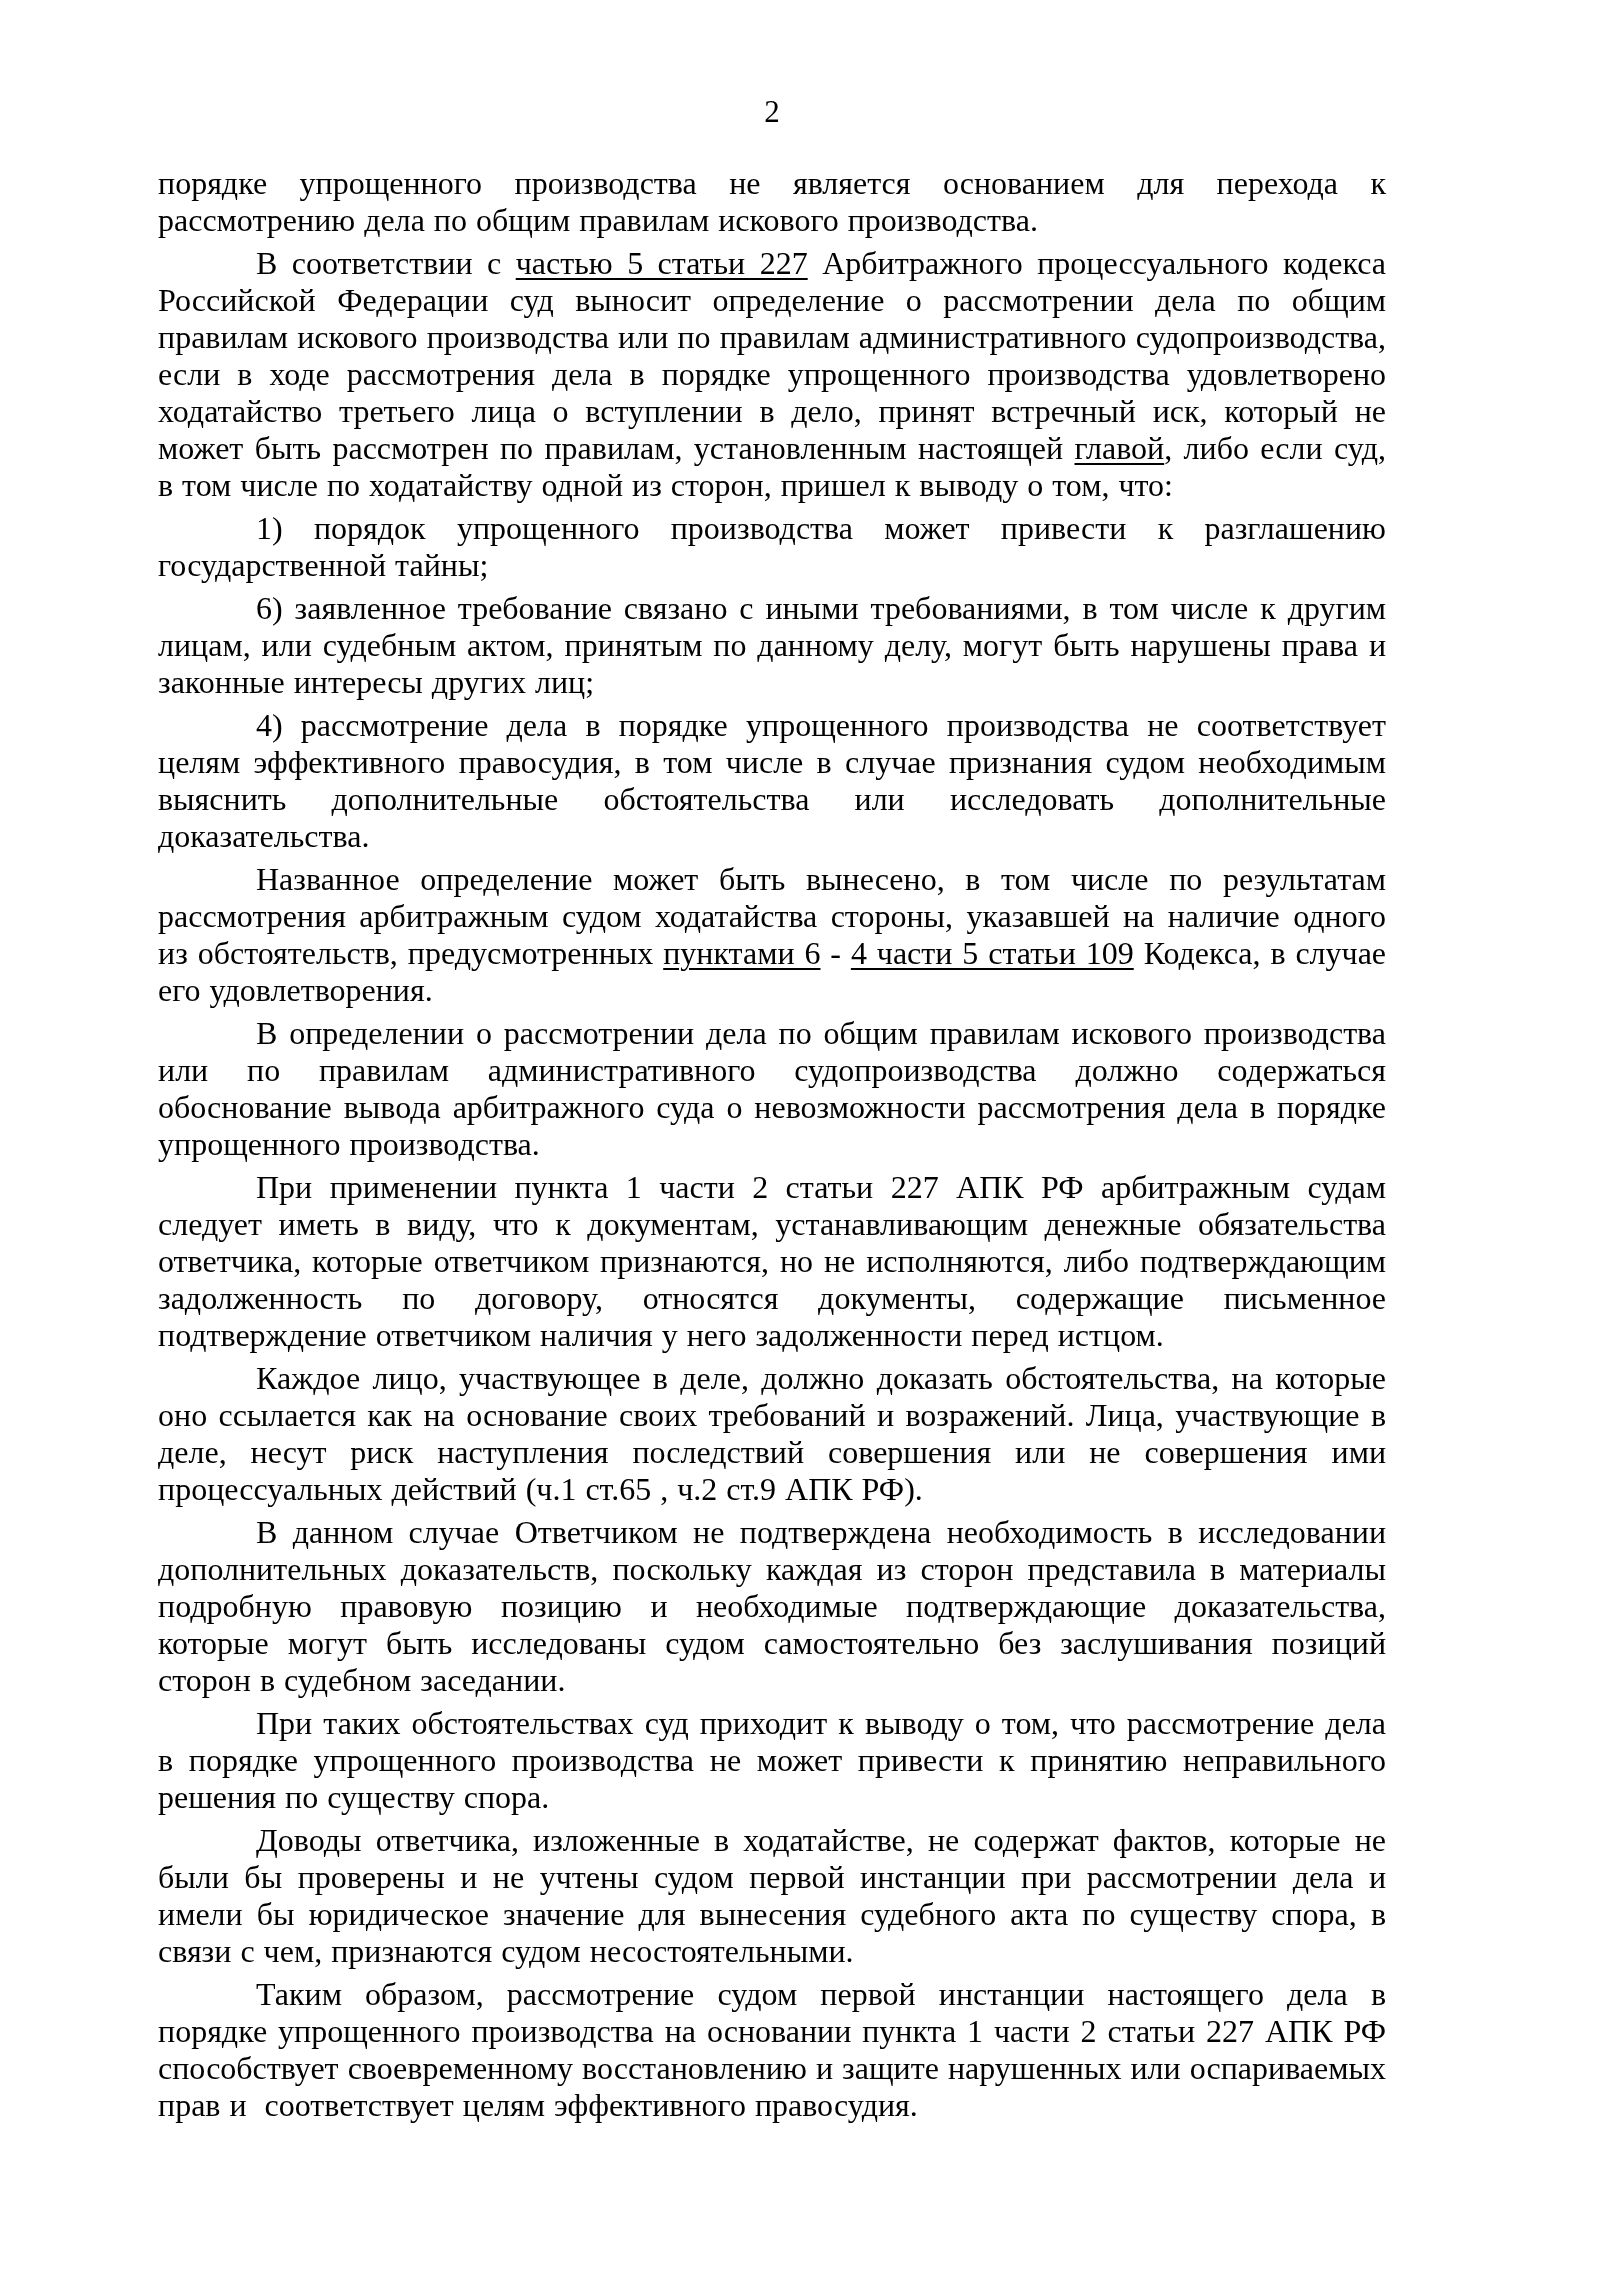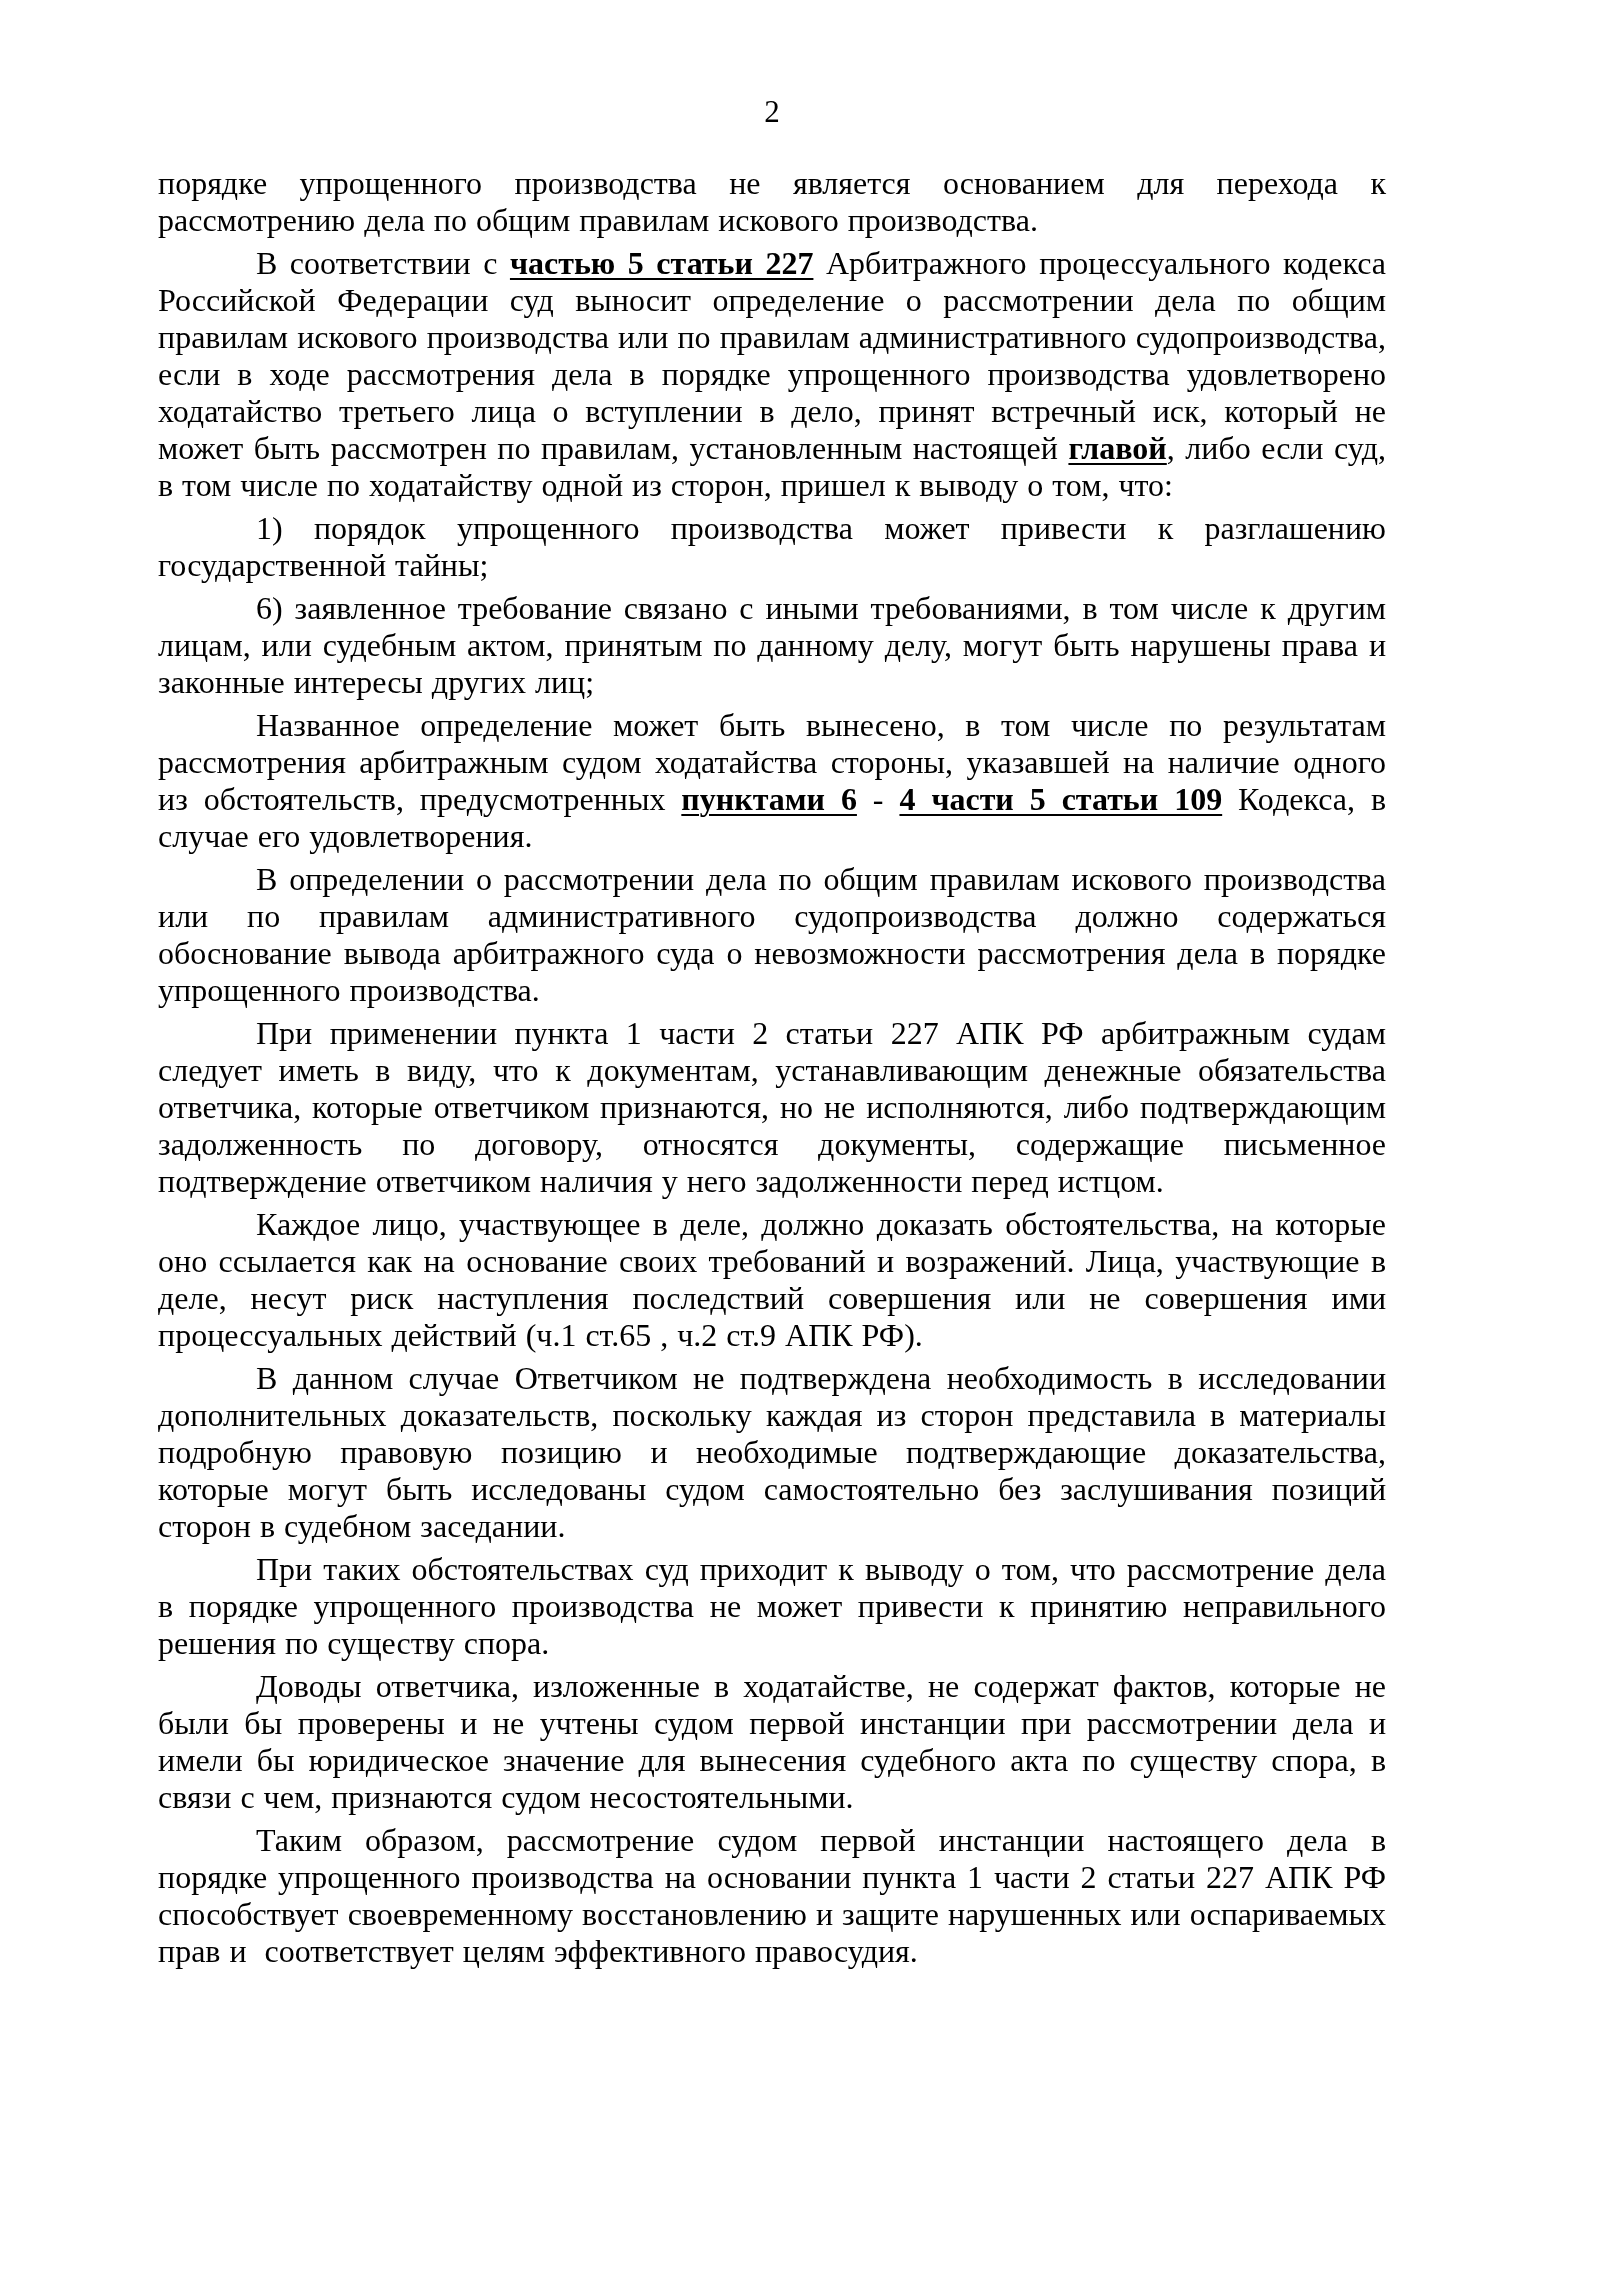--- a/index.html
+++ b/index.html
@@ -33,38 +33,38 @@
     line-height: 37px;
     text-align: justify;
     text-indent: 98px;
     word-spacing: 1px;
   }
   .para--flush { text-indent: 0; }
   .u {
     text-decoration: underline;
     text-decoration-thickness: 2px;
     text-underline-offset: 3.9px;
-    font-weight: bold;
   }
 </style>
 </head>
 <body>
 
 <div class="page-number">2</div>
 
 <div class="doc-body">
   <p class="para para--flush"><span>порядке упрощенного производства не является основанием для перехода к рассмотрению дела по общим правилам искового производства.</span></p>
 
   <p class="para"><span>В соответствии с </span><span class="u">частью 5 статьи 227</span><span> Арбитражного процессуального кодекса Российской Федерации суд выносит определение о рассмотрении дела по общим правилам искового производства или по правилам административного судопроизводства, если в ходе рассмотрения дела в порядке упрощенного производства удовлетворено ходатайство третьего лица о вступлении в дело, принят встречный иск, который не может быть рассмотрен по правилам, установленным настоящей </span><span class="u">главой</span><span>, либо если суд, в том числе по ходатайству одной из сторон, пришел к выводу о том, что:</span></p>
 
   <p class="para"><span>1) порядок упрощенного производства может привести к разглашению государственной тайны;</span></p>
 
 
   <p class="para"><span>6) заявленное требование связано с иными требованиями, в том числе к другим лицам, или судебным актом, принятым по данному делу, могут быть нарушены права и законные интересы других лиц;</span></p>
 
+  <p class="para"><span>4) рассмотрение дела в порядке упрощенного производства не соответствует целям эффективного правосудия, в том числе в случае признания судом необходимым выяснить дополнительные обстоятельства или исследовать дополнительные доказательства.</span></p>
 
   <p class="para"><span>Названное определение может быть вынесено, в том числе по результатам рассмотрения арбитражным судом ходатайства стороны, указавшей на наличие одного из обстоятельств, предусмотренных </span><span class="u">пунктами 6</span><span> - </span><span class="u">4 части 5 статьи 109</span><span> Кодекса, в случае его удовлетворения.</span></p>
 
   <p class="para"><span>В определении о рассмотрении дела по общим правилам искового производства или по правилам административного судопроизводства должно содержаться обоснование вывода арбитражного суда о невозможности рассмотрения дела в порядке упрощенного производства.</span></p>
 
   <p class="para"><span>При применении пункта 1 части 2 статьи 227 АПК РФ арбитражным судам следует иметь в виду, что к документам, устанавливающим денежные обязательства ответчика, которые ответчиком признаются, но не исполняются, либо подтверждающим задолженность по договору, относятся документы, содержащие письменное подтверждение ответчиком наличия у него задолженности перед истцом.</span></p>
 
   <p class="para"><span>Каждое лицо, участвующее в деле, должно доказать обстоятельства, на которые оно ссылается как на основание своих требований и возражений. Лица, участвующие в деле, несут риск наступления последствий совершения или не совершения ими процессуальных действий (ч.1 ст.65 , ч.2 ст.9 АПК РФ).</span></p>
 
   <p class="para"><span>В данном случае Ответчиком не подтверждена необходимость в исследовании дополнительных доказательств, поскольку каждая из сторон представила в материалы подробную правовую позицию и необходимые подтверждающие доказательства, которые могут быть исследованы судом самостоятельно без заслушивания позиций сторон в судебном заседании.</span></p>

